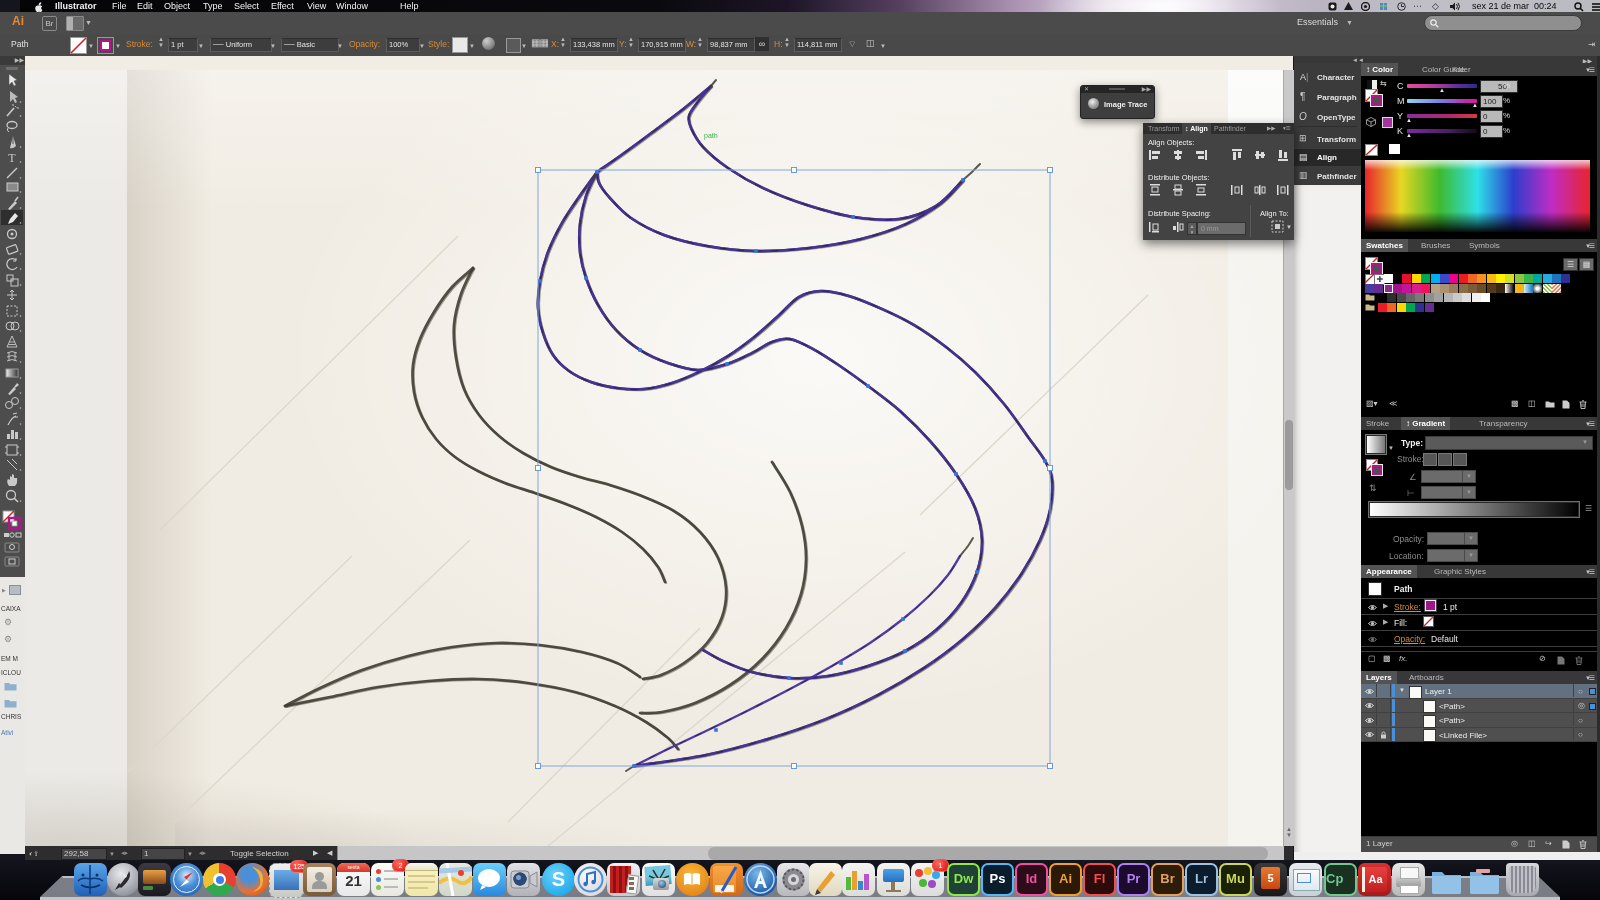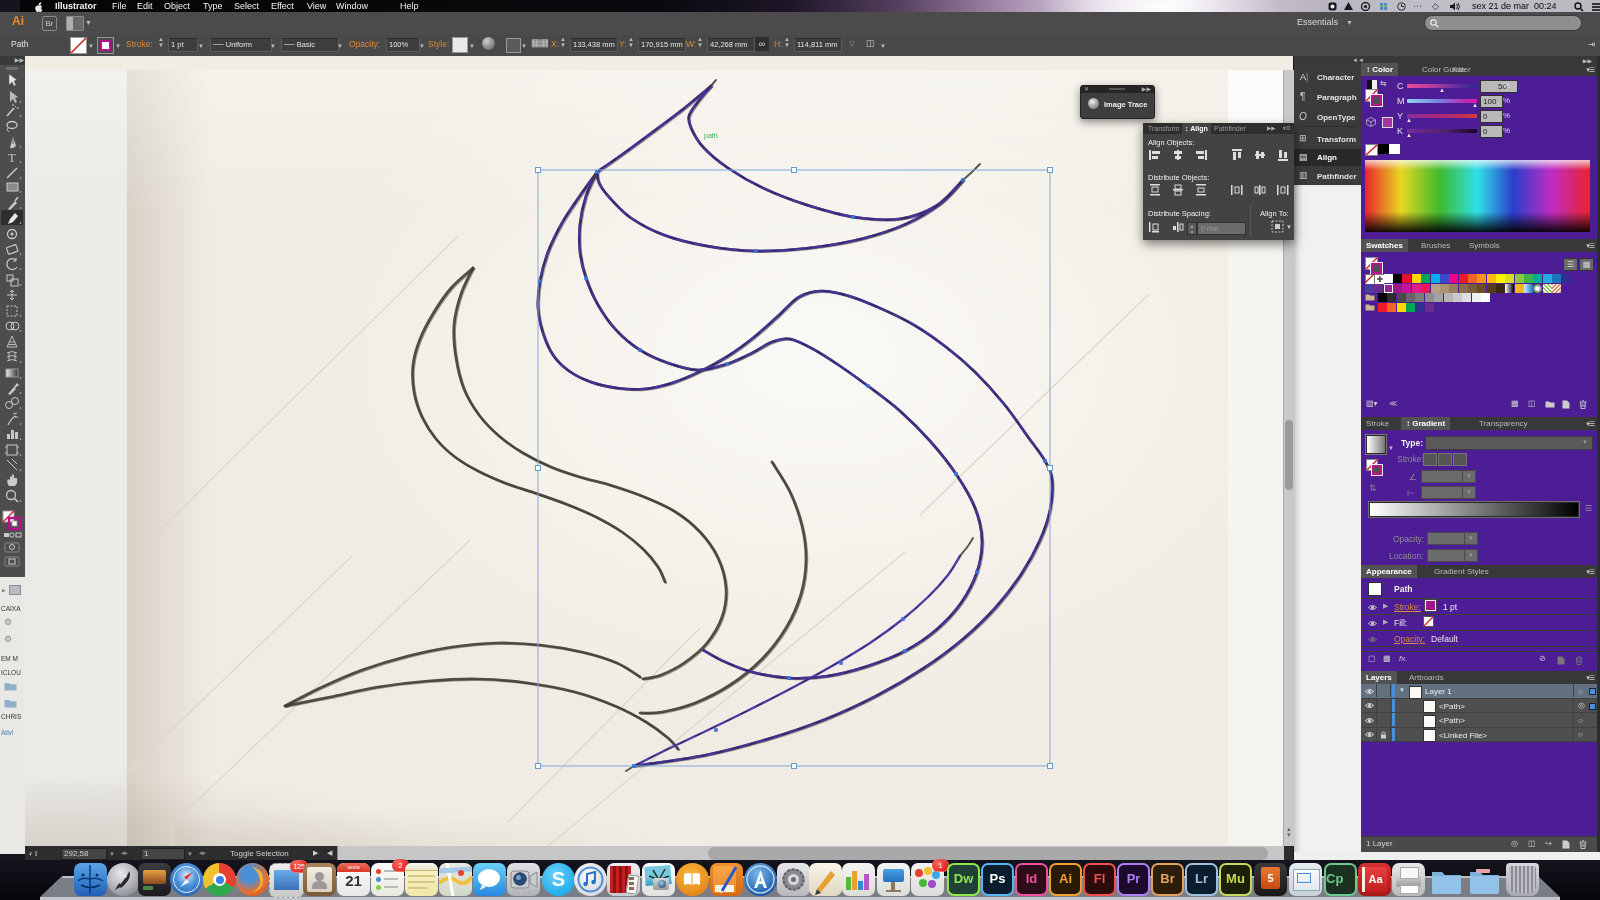--- a/index.html
+++ b/index.html
@@ -18,21 +18,21 @@
   #docwin{left:25px;top:56px;width:1268px;height:806px;background:#f1ede5;}
   #titlebar{left:0;top:0;width:1268px;height:14px;background:linear-gradient(#ececec,#c9c9c9);
      border-bottom:1px solid #8e8e8e;color:#404040;font-size:9px;text-align:center;line-height:14px;}
   .tl{position:absolute;top:3.5px;width:7px;height:7px;border-radius:50%;}
   #canvas{left:0;top:14px;width:1268px;height:776px;background:#f1ece3;overflow:hidden;}
   #statusbar{left:0;top:790px;width:1268px;height:16px;background:#2d2d2d;color:#cfcfcf;font-size:8px;}
   #vscroll{left:1258px;top:14px;width:10px;height:776px;background:#c9c9c9;border-left:1px solid #a8a8a8;}
   #rightcol{left:1294px;top:63px;width:67px;height:122px;background:#3b3b3b;color:#dedede;font-size:8.5px;}
   #rightwhite{left:1294px;top:185px;width:67px;height:677px;background:#f2f1ef;box-shadow:inset 6px 0 8px -6px rgba(0,0,0,.35);}
   #paneltop{left:1294px;top:56px;width:306px;height:7px;background:#383838;}
-  #panels{left:1361px;top:63px;width:236px;height:789px;background:#4c1d95;font-size:8.5px;color:#d8d8d8;}
+  #panels{left:1361px;top:63px;width:236px;height:789px;background:#000000;font-size:8.5px;color:#d8d8d8;}
   #rightedge{left:1597px;top:56px;width:3px;height:806px;background:#2c2c2c;}
   .tabbar{position:absolute;left:0;width:236px;height:13px;background:#383838;}
   .tab{position:absolute;top:0;height:13px;line-height:13px;padding:0 5px;color:#b9b9b9;font-size:8px;}
   .tab.act{background:#535353;color:#fff;font-weight:bold;}
   .pmenu{position:absolute;right:3px;top:3px;color:#c9c9c9;font-size:7px;letter-spacing:-1px;}
   .swatch{position:absolute;width:9px;height:9px;}
   #imagetrace{left:1080px;top:85px;width:73px;height:32px;background:#3e3e3e;border:1px solid #222;border-radius:3px;
      box-shadow:0 3px 8px rgba(0,0,0,.45);}
   #alignpanel{left:1143px;top:123px;width:151px;height:117px;background:#434343;box-shadow:0 4px 10px rgba(0,0,0,.5);}
   #dockarea{left:0;top:860px;width:1600px;height:40px;background:linear-gradient(#14141e,#05050a);}
@@ -139,21 +139,21 @@
   <span class="abs" style="left:521px;top:8px;color:#bbb;font-size:6px;">▼</span>
   <span class="abs" style="left:531px;top:2px;color:#cfcfcf;font-size:10px;letter-spacing:-1px;">▦▦</span>
   <span class="abs olbl" style="left:551px;top:4px;">X:</span>
   <span class="abs" style="left:560px;top:1px;color:#bbb;font-size:6px;">▲<br>▼</span>
   <span class="fld" style="left:570px;top:3px;width:42px;">133,438 mm</span>
   <span class="abs olbl" style="left:619px;top:4px;">Y:</span>
   <span class="abs" style="left:628px;top:1px;color:#bbb;font-size:6px;">▲<br>▼</span>
   <span class="fld" style="left:638px;top:3px;width:42px;">170,915 mm</span>
   <span class="abs olbl" style="left:686px;top:4px;">W:</span>
   <span class="abs" style="left:697px;top:1px;color:#bbb;font-size:6px;">▲<br>▼</span>
-  <span class="fld" style="left:707px;top:3px;width:42px;">42,268 mm</span>
+  <span class="fld" style="left:707px;top:3px;width:42px;">98,837 mm</span>
   <span class="abs" style="left:755px;top:2px;width:14px;height:14px;background:#2f2f2f;color:#ddd;font-size:9px;text-align:center;line-height:14px;">∞</span>
   <span class="abs olbl" style="left:774px;top:4px;">H:</span>
   <span class="abs" style="left:784px;top:1px;color:#bbb;font-size:6px;">▲<br>▼</span>
   <span class="fld" style="left:794px;top:3px;width:42px;">114,811 mm</span>
   <span class="abs" style="left:848px;top:3px;color:#ccc;font-size:9px;">⌔</span>
   <span class="abs" style="left:866px;top:3px;color:#ccc;font-size:9px;">◫</span>
   <span class="abs" style="left:880px;top:8px;color:#bbb;font-size:6px;">▼</span>
   <span class="abs" style="left:1588px;top:4px;color:#ccc;">⇥</span>
 </div>
 
@@ -563,21 +563,21 @@
 <div class="abs" style="left:8px;top:439px;width:208px;height:13px;background:linear-gradient(90deg,#ffffff,#000000);border:1px solid #2a2a2a;outline:1px solid #6e6e6e;"></div>
 <div class="abs" style="left:224px;top:441px;color:#999;font-size:8px;">☰</div>
 <div class="abs" style="left:32px;top:471px;color:#8e8e8e;">Opacity:</div>
 <div class="abs" style="left:66px;top:469px;width:36px;height:11px;background:#6b6b6b;border:1px solid #4a4a4a;"></div>
 <div class="abs" style="left:103px;top:469px;width:12px;height:11px;background:#6b6b6b;border:1px solid #4a4a4a;color:#999;font-size:6px;text-align:center;line-height:11px;">▼</div>
 <div class="abs" style="left:28px;top:488px;color:#8e8e8e;">Location:</div>
 <div class="abs" style="left:66px;top:486px;width:36px;height:11px;background:#6b6b6b;border:1px solid #4a4a4a;"></div>
 <div class="abs" style="left:103px;top:486px;width:12px;height:11px;background:#6b6b6b;border:1px solid #4a4a4a;color:#999;font-size:6px;text-align:center;line-height:11px;">▼</div>
 <div class="tabbar" style="top:502px;">
       <span class="tab act" style="left:0;">Appearance</span>
-      <span class="tab" style="left:68px;">Gradient Styles</span>
+      <span class="tab" style="left:68px;">Graphic Styles</span>
       <span class="pmenu">▾☰</span>
     </div>
 <div class="abs" style="left:7px;top:519px;width:12px;height:12px;background:#fdfdfd;border:1px solid #2e2e2e;"></div>
 <div class="abs" style="left:33px;top:521px;color:#efefef;font-weight:bold;">Path</div>
 <div class="abs" style="left:0;top:535px;width:236px;height:1px;background:#3e3e3e;"></div>
 <svg class="abs" style="left:7px;top:541px;" width="9" height="7">
       <path d="M0.5,3.5 Q4.5,-0.5 8.5,3.5 Q4.5,7.5 0.5,3.5 Z" fill="none" stroke="#cccccc" stroke-width="1"></path>
       <circle cx="4.5" cy="3.5" r="1.5" fill="#cccccc"></circle>
     </svg>
 <div class="abs" style="left:22px;top:539px;color:#aaa;font-size:7px;">▶</div>

